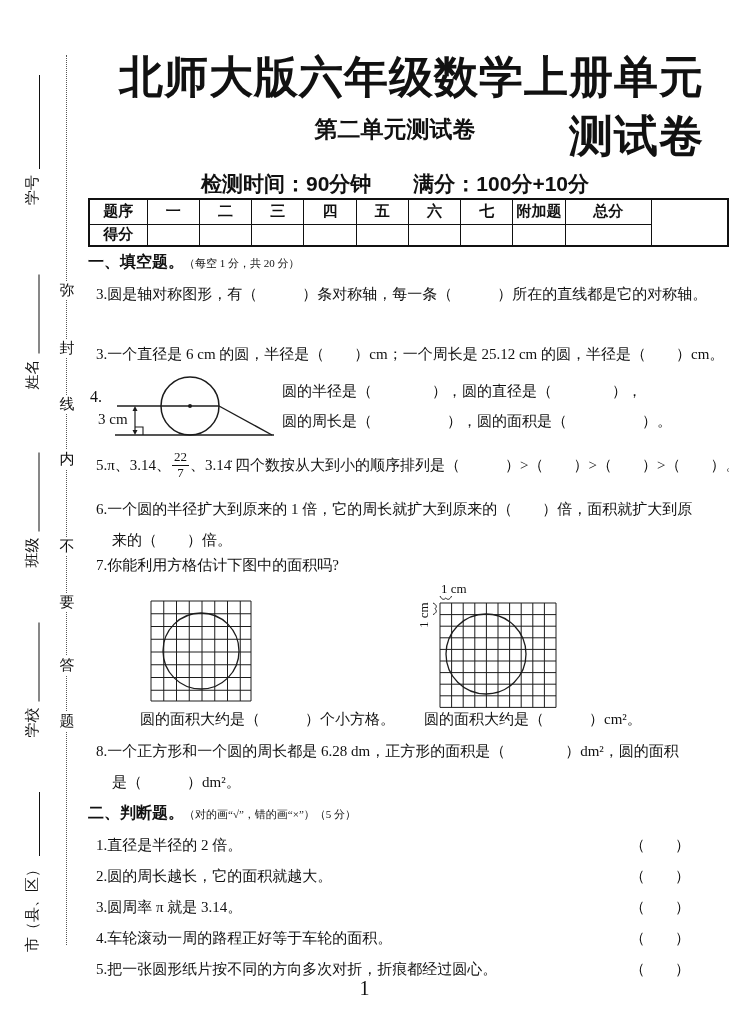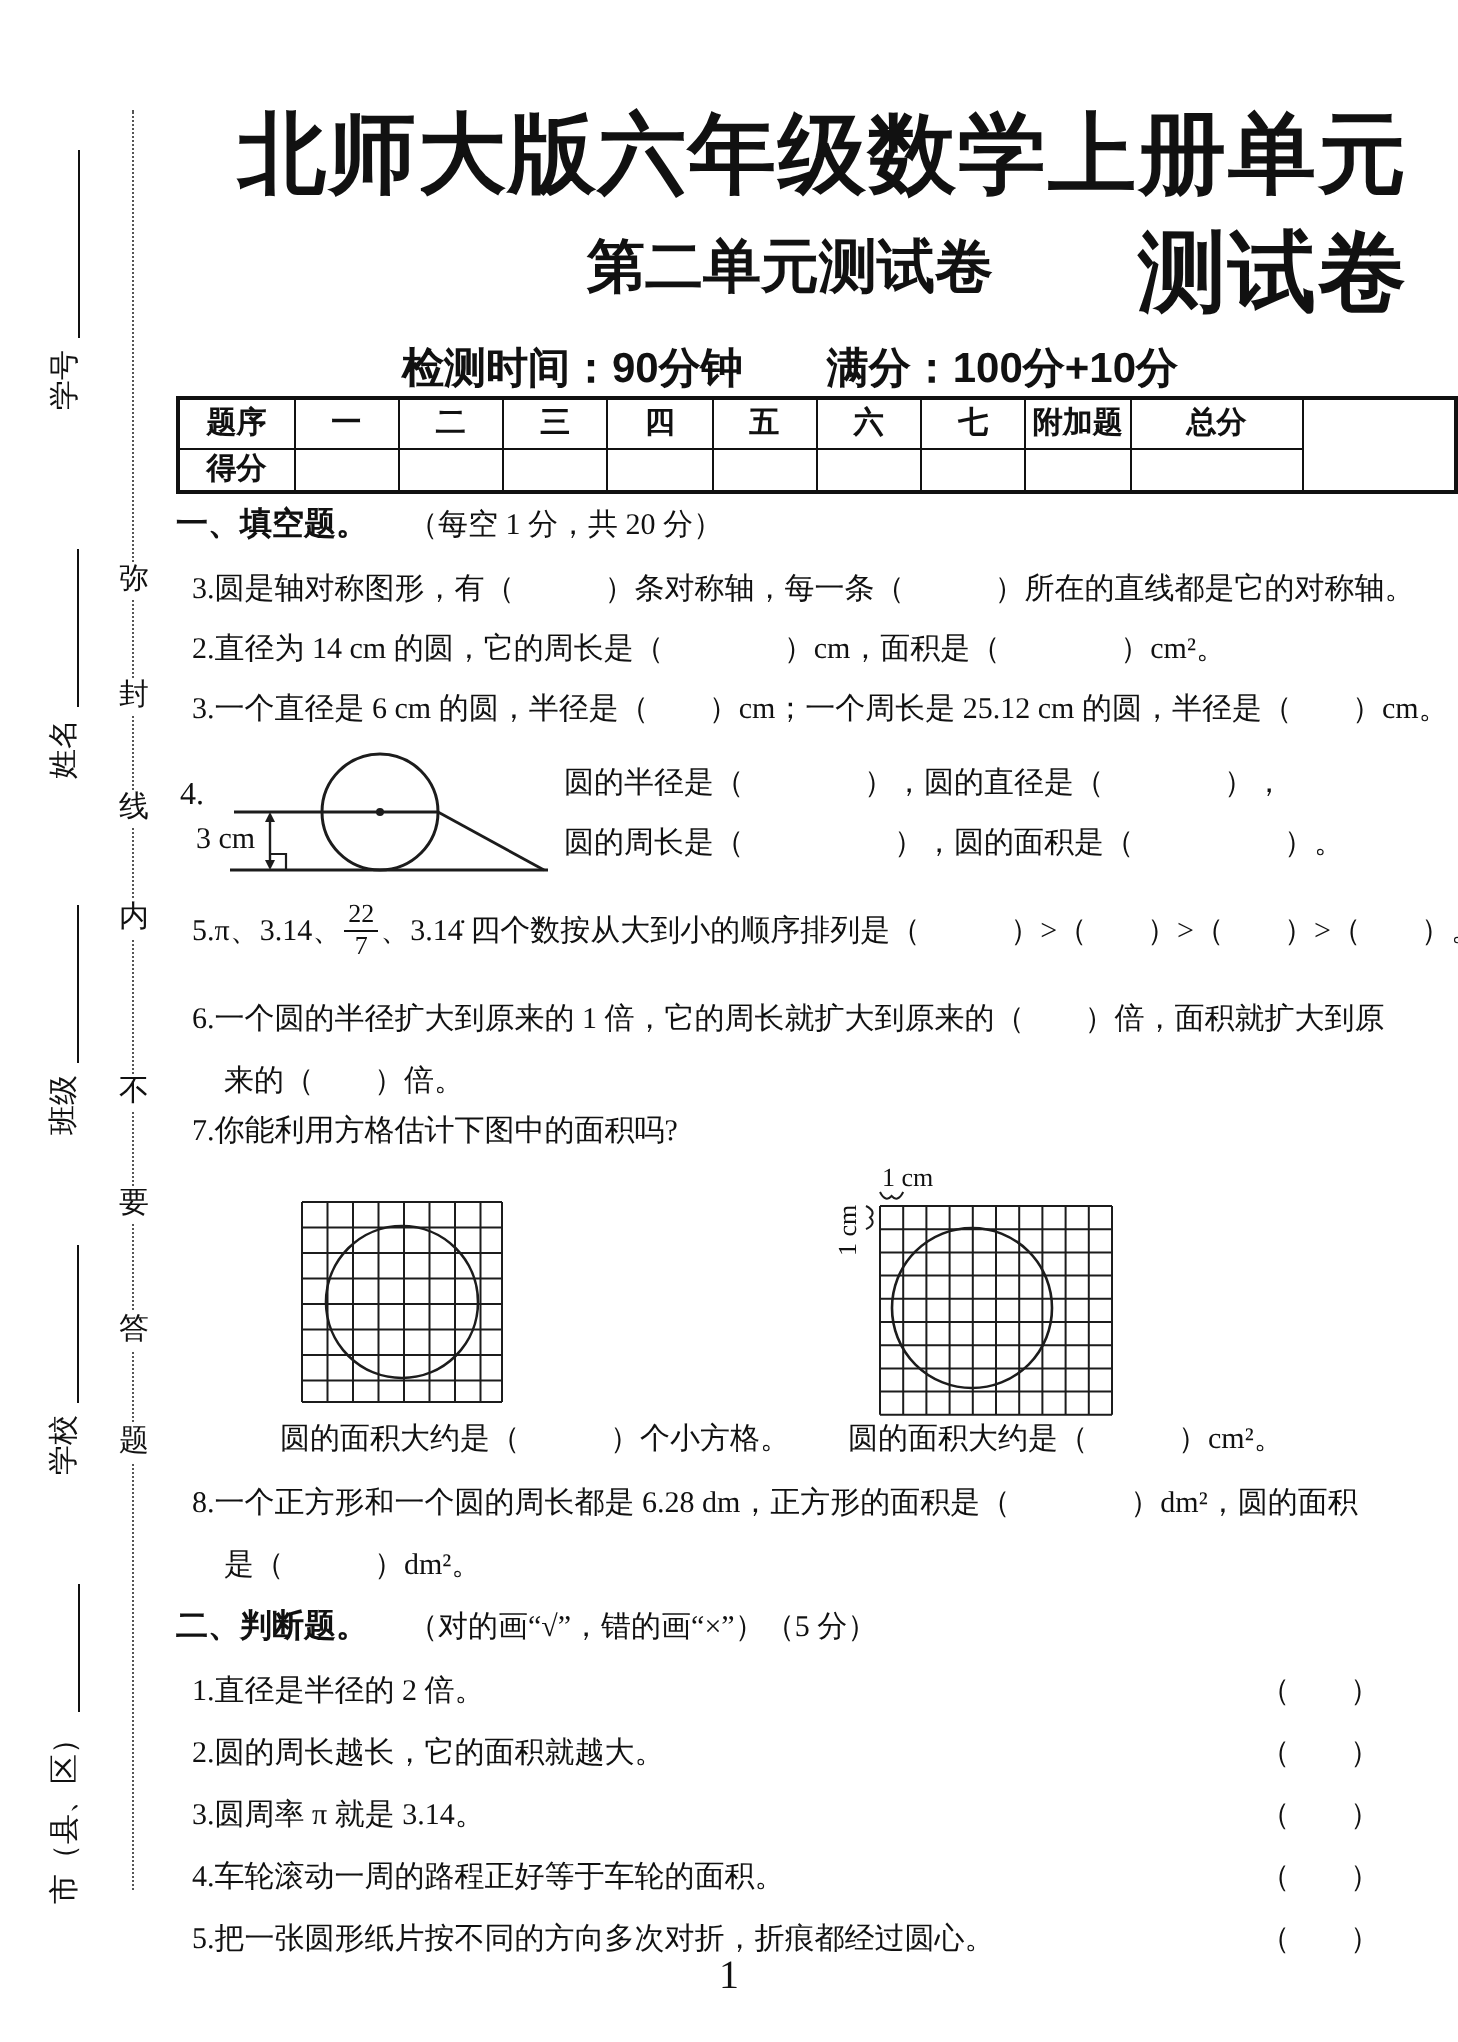--- a/index.html
+++ b/index.html
@@ -7,36 +7,36 @@
     position:relative; width:729px; height:1021px; margin:0 auto;
     background:#ffffff; color:#111;
     font-family:"Liberation Serif","DejaVu Serif",serif;
     overflow:hidden;
   }
   .abs{position:absolute;}
   .line{font-size:15px; white-space:nowrap; color:#111;}
   .bold-sans{font-family:"Liberation Sans","DejaVu Sans",sans-serif; font-weight:bold;}
   
   .title{left:90px; top:48px; width:614px; text-align:right; font-size:44px; letter-spacing:1px;}
-  .subtitle{left:88px; top:114px; width:614px; text-align:center; font-size:29px;}
+  .subtitle{left:88px; top:114px; width:614px; text-align:center; font-size:23px;}
   .exam-info{left:88px; top:170px; width:614px; text-align:center; font-size:21px;}
   
   table.score{border-collapse:collapse; table-layout:fixed;}
   table.score td{border:1.4px solid #111; text-align:center; padding:0;
     font-family:"Liberation Sans","DejaVu Sans",sans-serif; font-weight:bold; font-size:15px;}
   table.score{border:2.2px solid #111;}
   
   .sfield{display:flex; align-items:center; justify-content:center; gap:6px;
     transform:rotate(-90deg); white-space:nowrap; font-size:15px; height:20px;}
   .su{display:inline-block; border-bottom:1.4px solid #111; height:0.95em;}
   .sealline{border-left:1.6px dotted #555; width:0;}
   .sealchar{width:18px; text-align:center; font-size:15px; background:#fff; line-height:19px;}
   
   .sec-head{font-size:16px;}
-  .sec-note{font-size:15px; font-weight:normal; font-family:"Liberation Serif","DejaVu Serif",serif;margin-left:20px;}
+  .sec-note{font-size:11px; font-weight:normal; font-family:"Liberation Serif","DejaVu Serif",serif;}
   
   .q5row{display:flex; align-items:center;}
   .frac{display:inline-flex; flex-direction:column; align-items:center;
     font-size:13px; line-height:1.1; margin:0 1px;}
   .frac .num{border-bottom:1.2px solid #111; padding:0 2px;}
   
   .tfrow{display:flex; justify-content:space-between; width:594px;gap:20px;}
   svg .stk{stroke:#1c1c1c; fill:none;}
   .pagenum{left:0; top:977px; width:729px; text-align:center; font-size:20px;}
 </style>
@@ -124,21 +124,20 @@
 
     </tr>
   </tbody>
     </table>
 
   <div class="abs line" style="left:88px; top:252px;">
     <span class="bold-sans sec-head">一、填空题。</span><span class="sec-note">（每空 1 分，共 20 分）</span>
   </div>
 
   <div class="abs line" style="left:96px; top:285px;">3.圆是轴对称图形，有（　　　）条对称轴，每一条（　　　）所在的直线都是它的对称轴。</div>
-  <div class="abs line" style="left:96px; top:315px;">2.直径为 14 cm 的圆，它的周长是（　　　　）cm，面积是（　　　　）cm²。</div>
   <div class="abs line" style="left:96px; top:345px;">3.一个直径是 6 cm 的圆，半径是（　　）cm；一个周长是 25.12 cm 的圆，半径是（　　）cm。</div>
 
   <div class="abs" style="left:88px; top:366px; width:215px; height:78px;">
     <svg width="215" height="78" viewBox="0 0 215 78">
       <circle class="stk" cx="102" cy="40" r="29" stroke-width="1.5"></circle>
       <circle cx="102" cy="40" r="2" fill="#1c1c1c"></circle>
       <line class="stk" x1="29" y1="40" x2="131" y2="40" stroke-width="1.4"></line>
       <line class="stk" x1="27" y1="69" x2="186" y2="69" stroke-width="1.4"></line>
       <line class="stk" x1="131" y1="40" x2="184" y2="69" stroke-width="1.4"></line>
       <line class="stk" x1="47" y1="42" x2="47" y2="67" stroke-width="1.2"></line>

